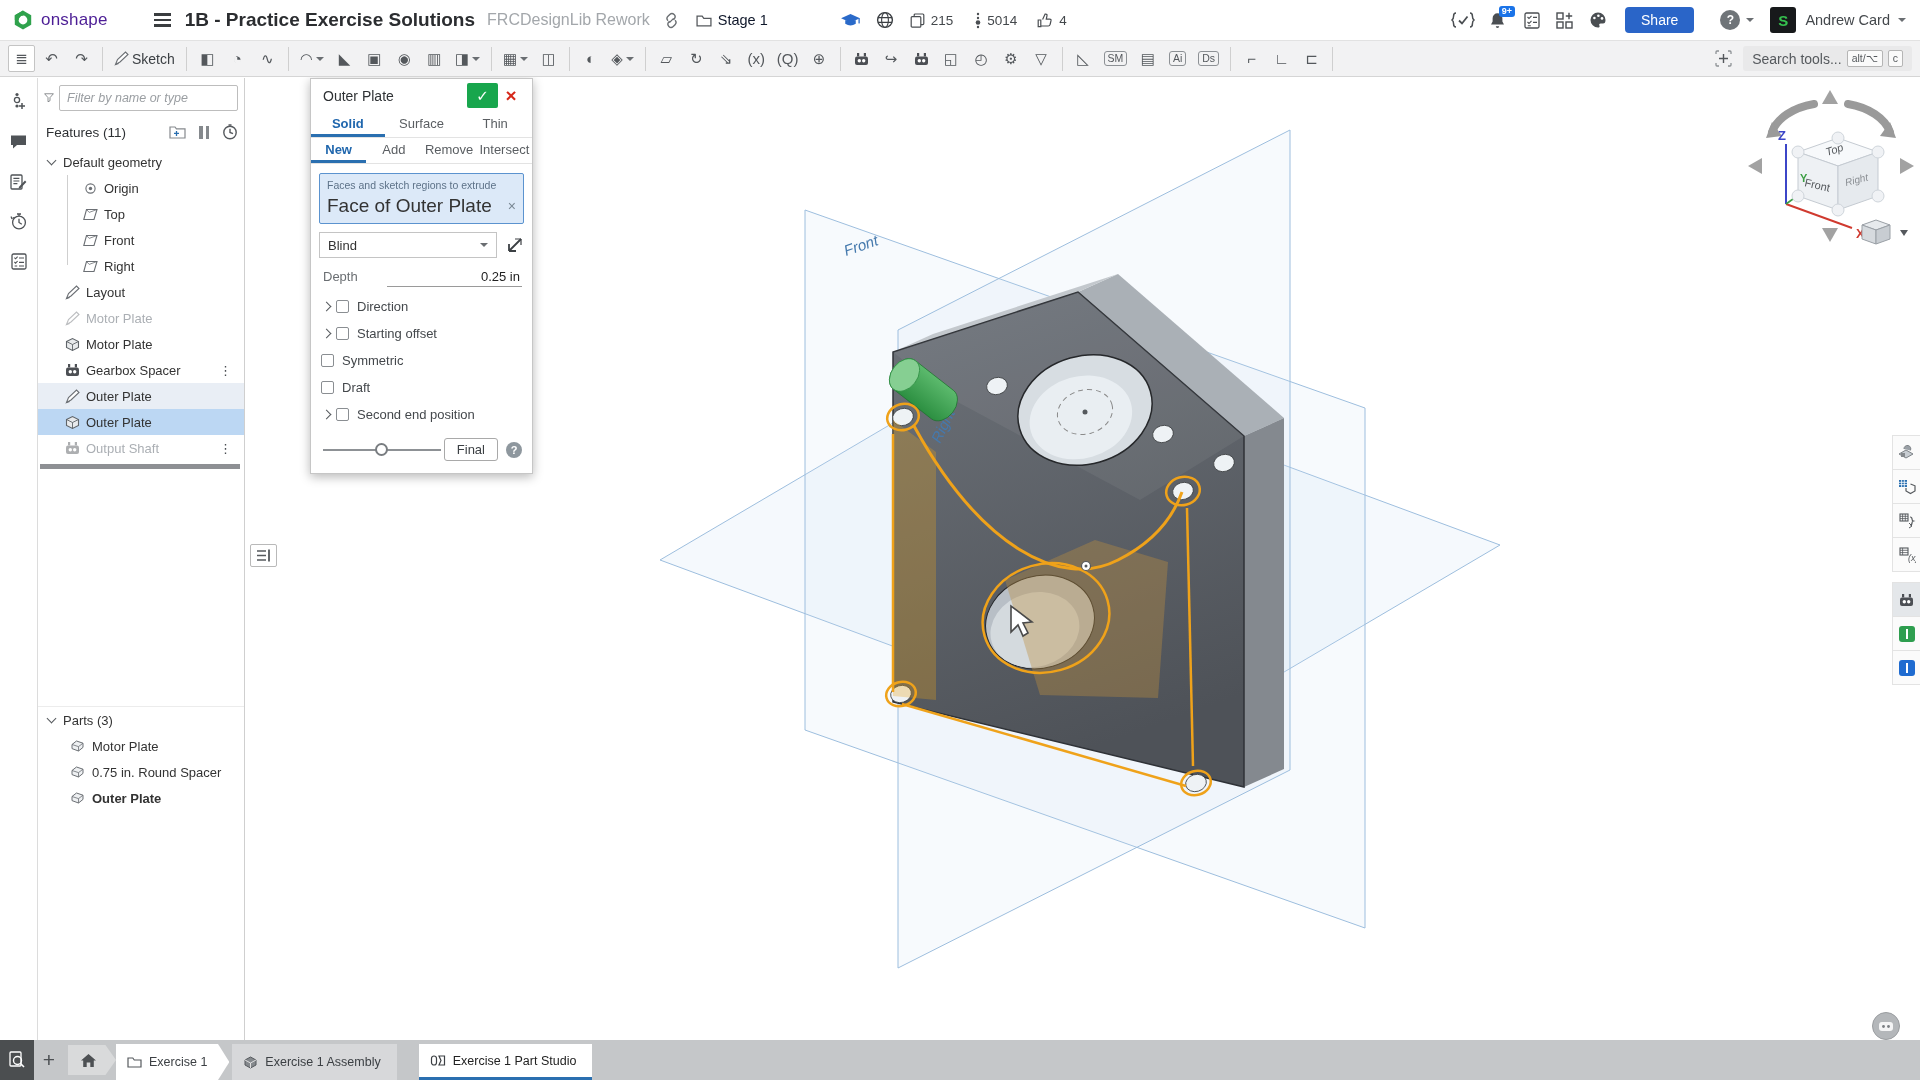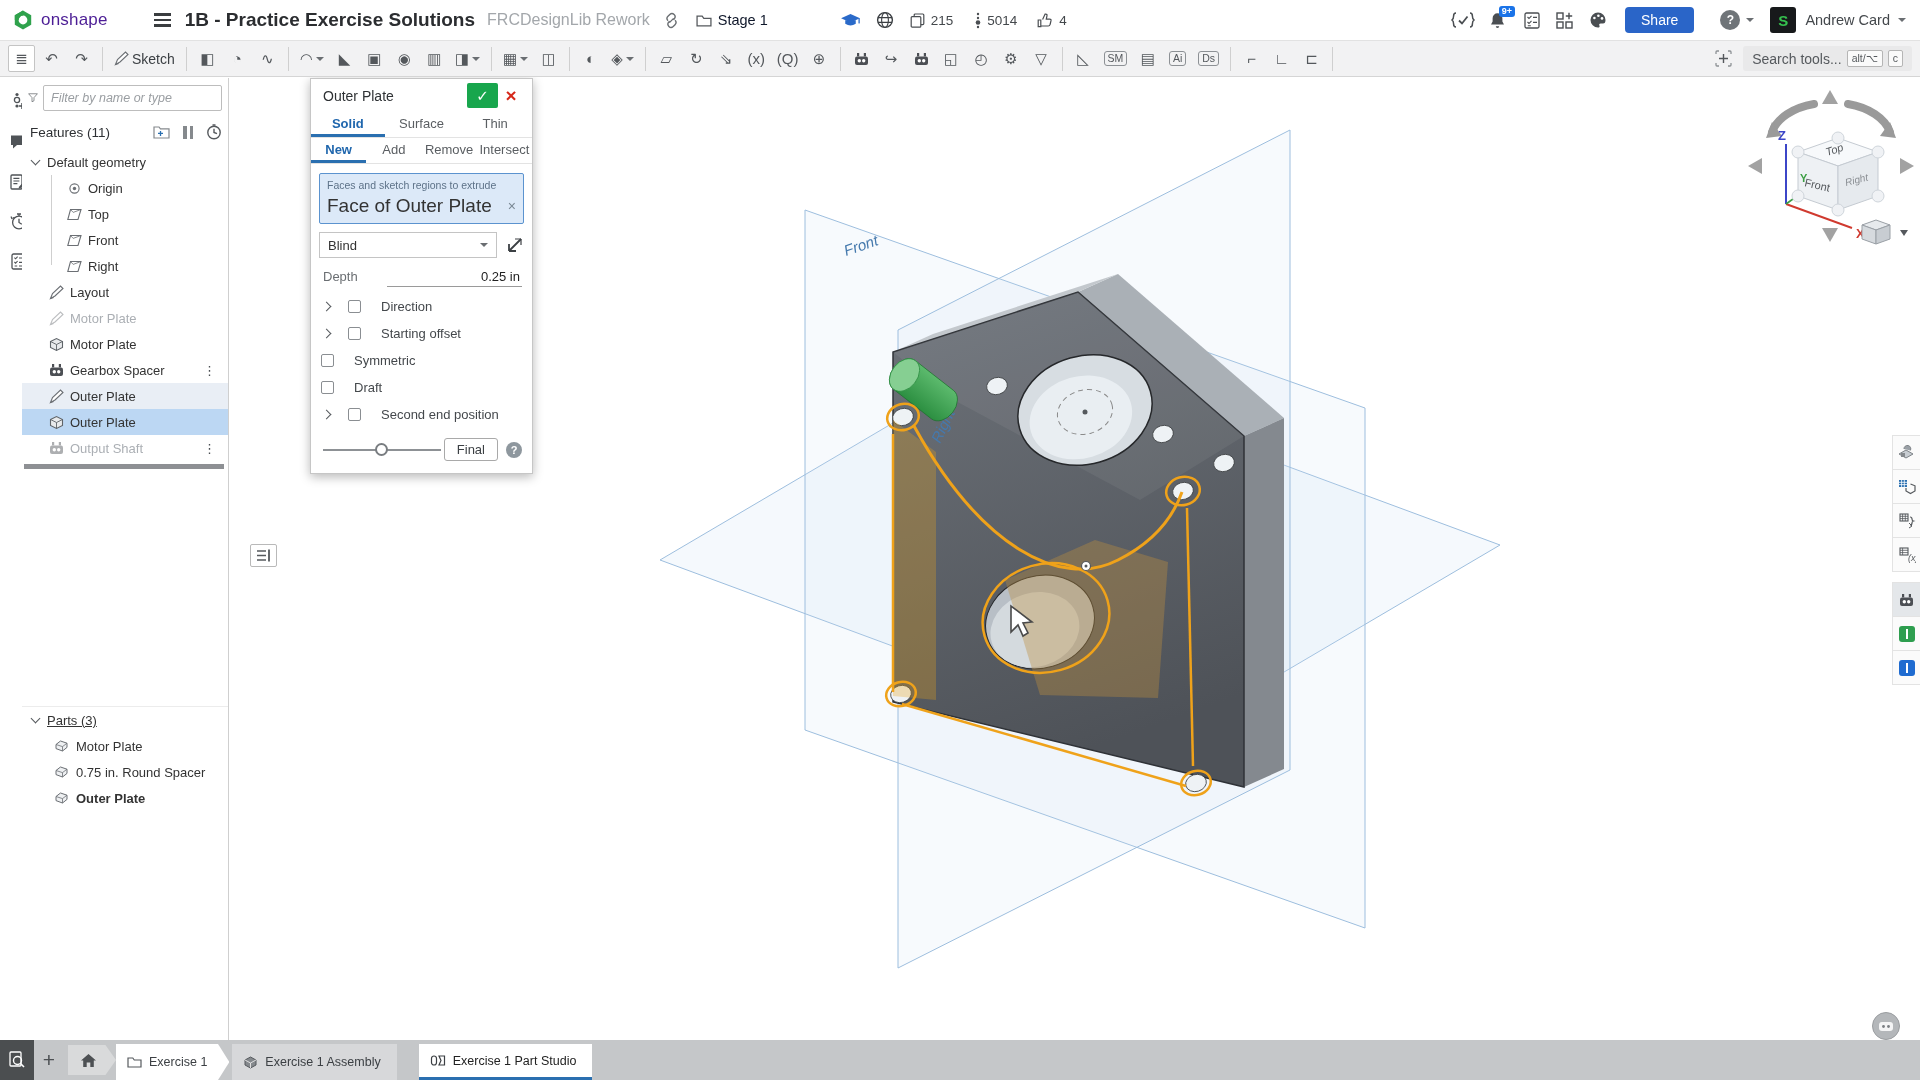--- a/index.html
+++ b/index.html
@@ -49,21 +49,21 @@
   .kbd { border:1px solid #b5b5b5; background:#fafafa; border-radius:2px; font-size:10.5px;
     color:#55595d; padding:0 4px; line-height:15px; }
 
   
   #leftstrip { position:absolute; left:0; top:78px; width:38px; bottom:40px; background:#fff;
     border-right:1px solid #dcdcdc; display:flex; flex-direction:column; align-items:center;
     padding-top:10px; gap:14px; z-index:20; }
   .sbtn { width:26px; height:26px; display:flex; align-items:center; justify-content:center; cursor:pointer; }
 
   
-  #features-panel { position:absolute; left:22px; top:78px; width:207px; bottom:40px; background:#fff;
+  #features-panel { position:absolute; left:38px; top:78px; width:207px; bottom:40px; background:#fff;
     border-right:1px solid #cfcfcf; z-index:20; font-size:13px; color:#333; }
   #filter-row { position:absolute; left:6px; top:6px; right:6px; height:27px; display:flex;
     align-items:center; gap:5px; }
   #filter-input { flex:1; height:26px; border:1px solid #bdbdbd; border-radius:2px; font-size:12.5px;
     font-style:italic; color:#555; padding:0 7px; font-family:inherit; }
   #filter-input::placeholder { color:#9a9ea2; }
   #features-header { position:absolute; left:8px; top:42px; right:6px; height:24px; display:flex;
     align-items:center; }
   #features-header .fh-label { font-size:13.5px; color:#2e3134; }
   #features-header .fh-icons { margin-left:auto; display:flex; align-items:center; gap:13px; }
@@ -78,21 +78,21 @@
   .flabel { white-space:nowrap; }
   .ficon { width:18px; display:flex; justify-content:center; margin-right:5px; }
   .fmenu { margin-left:auto; margin-right:12px; color:#4a4e52; font-size:13px; }
   .treechev { width:7px; height:7px; border-right:1.6px solid #55595d; border-bottom:1.6px solid #55595d;
     transform:rotate(45deg); margin:0 8px 3px 2px; flex:none; }
   .treechev.right { transform:rotate(-45deg); margin:0 6px 0 2px; }
   .chevspace { width:17px; flex:none; }
   #tree-guide { position:absolute; left:29px; top:97px; width:1px; height:90px; background:#cfcfcf; }
   #rollback-bar { position:absolute; left:2px; top:386px; right:4px; height:5px; background:#8e9094; }
   #parts-block { position:absolute; left:0; top:628px; right:0; border-top:1px solid #ececec; }
-  .parts-header { height:26px; display:flex; align-items:center; padding-left:8px;text-decoration:underline; }
+  .parts-header { height:26px; display:flex; align-items:center; padding-left:8px; }
   .prow { height:26px; display:flex; align-items:center; padding-left:30px; cursor:pointer; }
   .prow .ficon { margin-right:6px; }
   .prow.bold .flabel { font-weight:bold; }
 
   
   #dialog { position:absolute; left:310px; top:78px; width:223px; background:#fff;
     border:1px solid #c6c6c6; box-shadow:0 3px 10px rgba(0,0,0,.28); z-index:28; font-size:13px; color:#333; }
   .dlg-head { height:33px; display:flex; align-items:center; padding:0 8px 0 12px; }
   .dlg-title { font-size:14px; color:#2e3134; }
   .dlg-accept { margin-left:auto; width:31px; height:25px; background:#18a64d; border-radius:2px;
@@ -110,21 +110,21 @@
   .sel-value-row { display:flex; align-items:center; }
   .sel-value { font-size:19px; color:#333; }
   .sel-x { margin-left:auto; color:#7a8894; font-size:14px; cursor:pointer; }
   .end-row { margin:8px 8px 0 8px; display:flex; align-items:center; gap:8px; }
   .dd { flex:1; height:26px; border:1px solid #c4c4c4; background:#fff; display:flex; align-items:center;
     padding:0 8px; cursor:pointer; }
   .dd .caret { margin-left:auto; }
   .depth-row { margin:11px 10px 0 12px; display:flex; align-items:baseline; }
   .depth-label { color:#6a6e72; width:64px; }
   .depth-value { flex:1; border-bottom:1px solid #9a9a9a; text-align:right; padding:0 2px 2px 0; color:#222; }
-  .opt { height:27px; display:flex; align-items:center; padding-left:10px; color:#44484c;gap:12px; }
+  .opt { height:27px; display:flex; align-items:center; padding-left:10px; color:#44484c; }
   .opt.first { margin-top:6px; }
   .cb { width:13px; height:13px; border:1px solid #8a8e92; border-radius:2px; background:#fff;
     margin-right:8px; flex:none; }
   .dlg-foot { display:flex; align-items:center; margin:10px 10px 12px 12px; }
   .slider { position:relative; width:118px; height:14px; }
   .slider .track { position:absolute; left:0; right:0; top:6px; height:2px; background:#8d9195; }
   .slider .knob { position:absolute; left:44%; top:0; width:13px; height:13px; border-radius:50%;
     background:#fff; border:2px solid #797d81; }
   .final-btn { margin-left:auto; border:1px solid #a9a9a9; border-radius:3px; background:#fff;
     font-size:13px; color:#3c4044; padding:3px 12px; cursor:pointer; font-family:inherit; }

